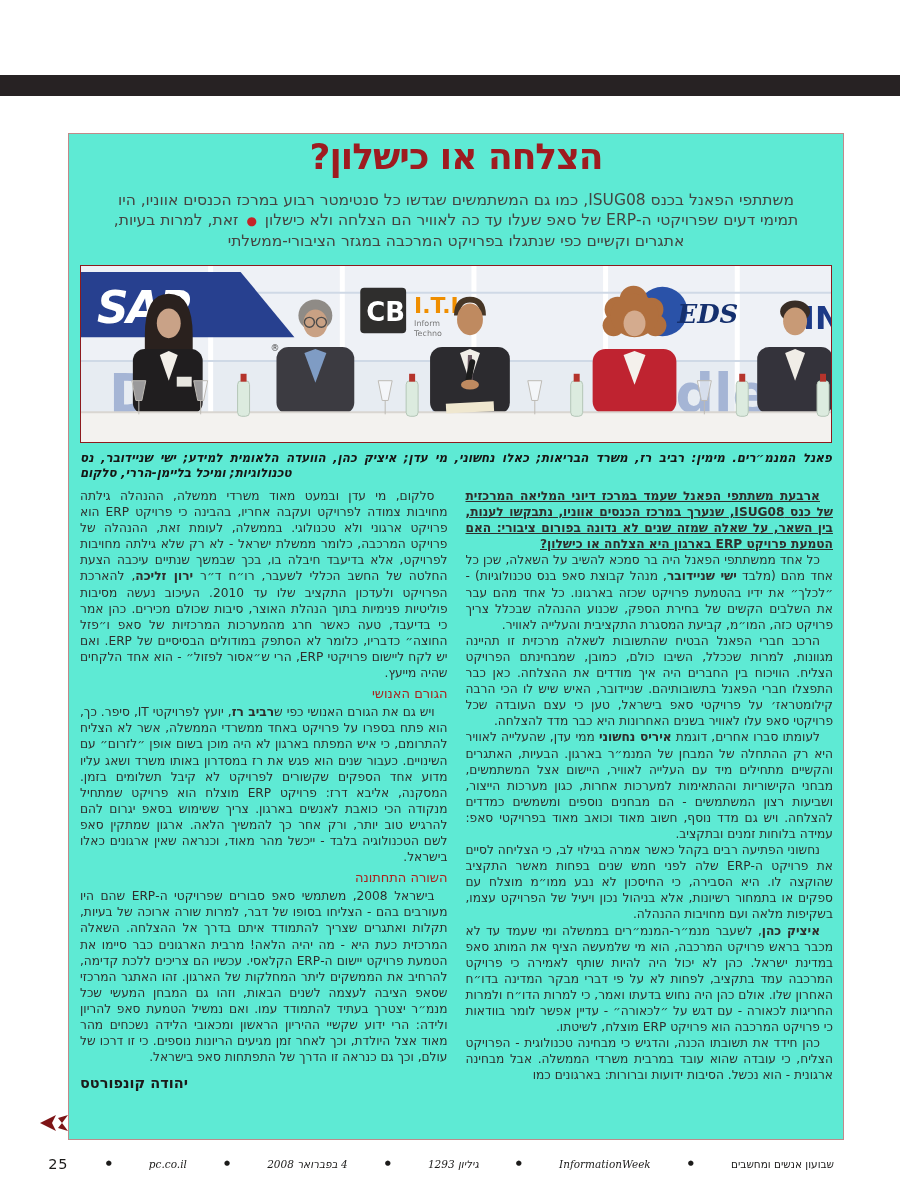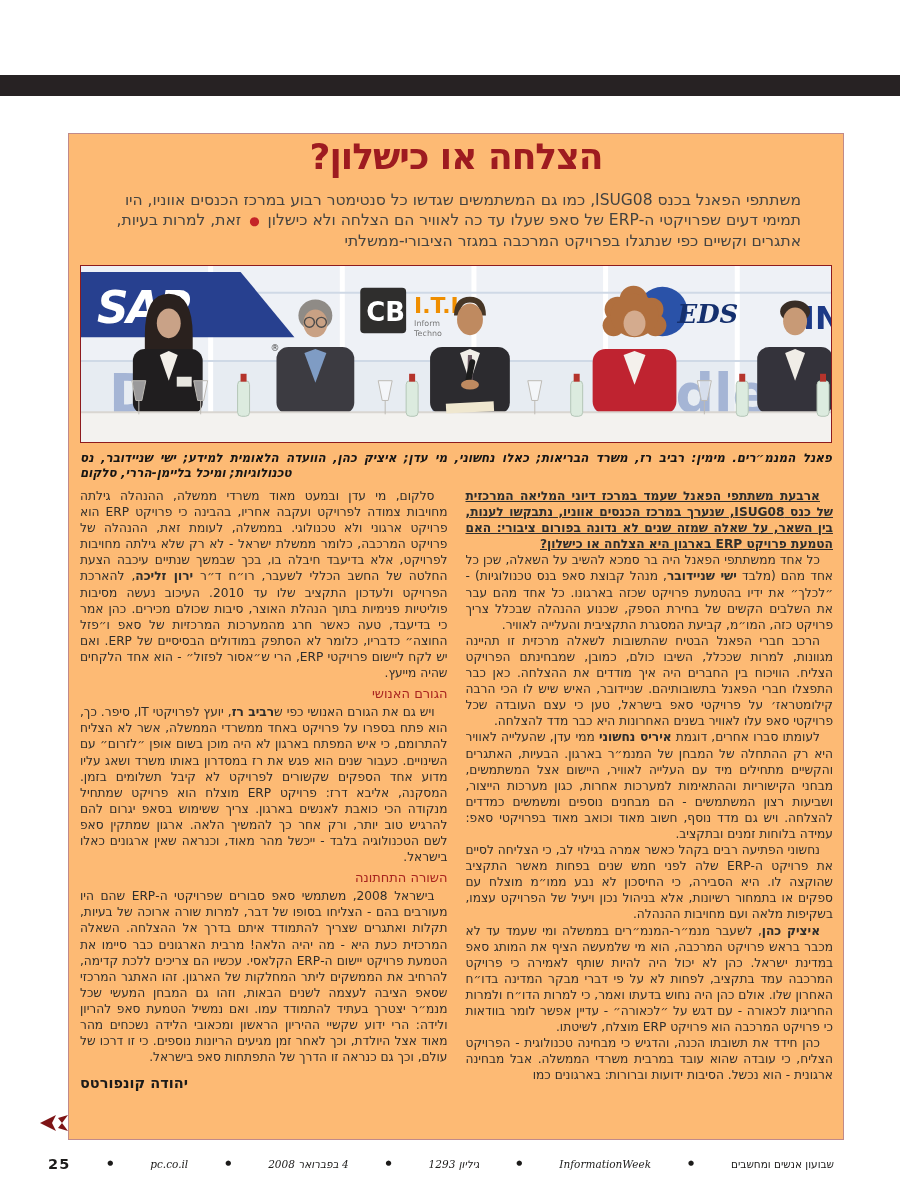--- a/index.html
+++ b/index.html
@@ -3,26 +3,26 @@
 <meta charset="utf-8">
 <style>
   * { box-sizing: border-box; margin: 0; padding: 0; }
   html,body { width:900px; height:1202px; background:#ffffff; overflow:hidden;
               font-family:"DejaVu Sans", sans-serif; }
   .page { position:relative; width:900px; height:1202px; background:#fff; }
 
   .topbar { position:absolute; left:0; top:75px; width:900px; height:21px; background:#272223; }
 
   .frame { position:absolute; left:68px; top:133px; width:776px; height:1007px;
-           border:1px solid #c08a8a; background:#fdba74; }
+           border:1px solid #c08a8a; background:#5eead4; }
 
   .headline { position:absolute; top:2px; left:0; right:0; text-align:center;
               direction:rtl; color:#9e1b20; font-size:36px; font-weight:bold; letter-spacing:-1px; }
 
-  .standfirst { position:absolute; top:56px; left:42px; right:42px; 
+  .standfirst { position:absolute; top:56px; left:42px; right:42px; text-align:center;
                 direction:rtl; color:#454441; font-size:15.5px; line-height:20px; }
   .standfirst .red-dot { color:#c42328; font-size:12px; padding:0 3px; }
 
   .photo { position:absolute; top:131px; left:11px; width:752px; height:178px;
            border:1px solid #8d1b1e; background:#e7ecf2; }
   .photo svg { display:block; width:100%; height:100%; }
 
   .caption { position:absolute; top:317px; left:11px; width:752px; direction:rtl;
              font-size:12px; font-weight:bold; font-style:italic; color:#161514;
              line-height:15px; text-align:justify; text-align-last:left; }
@@ -37,21 +37,21 @@
              text-align:right; }
   .byline { font-weight:bold; font-size:14.5px; margin-top:10px; text-align:left; color:#1c1b1a; }
 
   .corner-arrow { position:absolute; left:40px; top:1115px; width:28px; height:16px; }
 
   .footer { position:absolute; left:48px; top:1156px; width:786px; direction:rtl;
             display:flex; justify-content:space-between; align-items:center;
             font-size:10.5px; color:#1c1b1a; }
   .footer .serif { font-family:"DejaVu Serif","DejaVu Sans",serif;font-style:italic; }
   .footer .dot { font-size:7px; position:relative; top:-1px; }
-  .footer .pageno { font-weight:bold; font-size:14.5px; letter-spacing:1px; }
+  .footer .pageno { font-weight:normal; font-size:14.5px; letter-spacing:1px; }
 </style>
 </head>
 <body>
 
 <div class="page">
 
   <div class="topbar"></div>
 
   <div class="frame">
 

